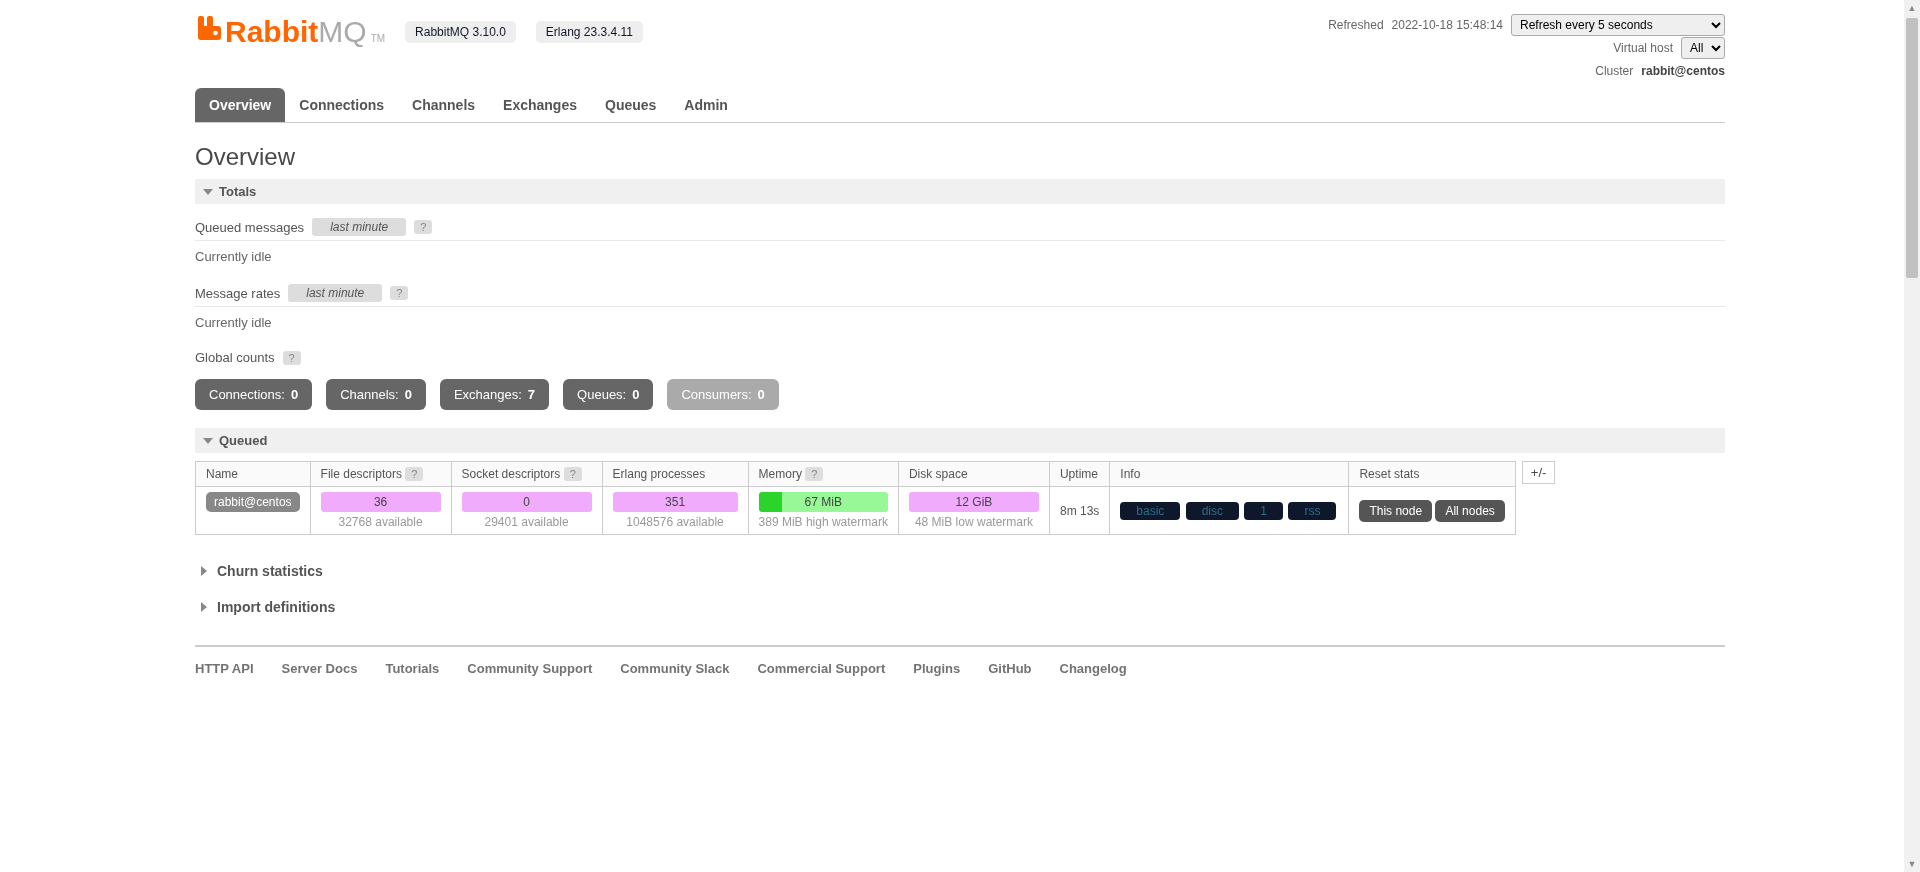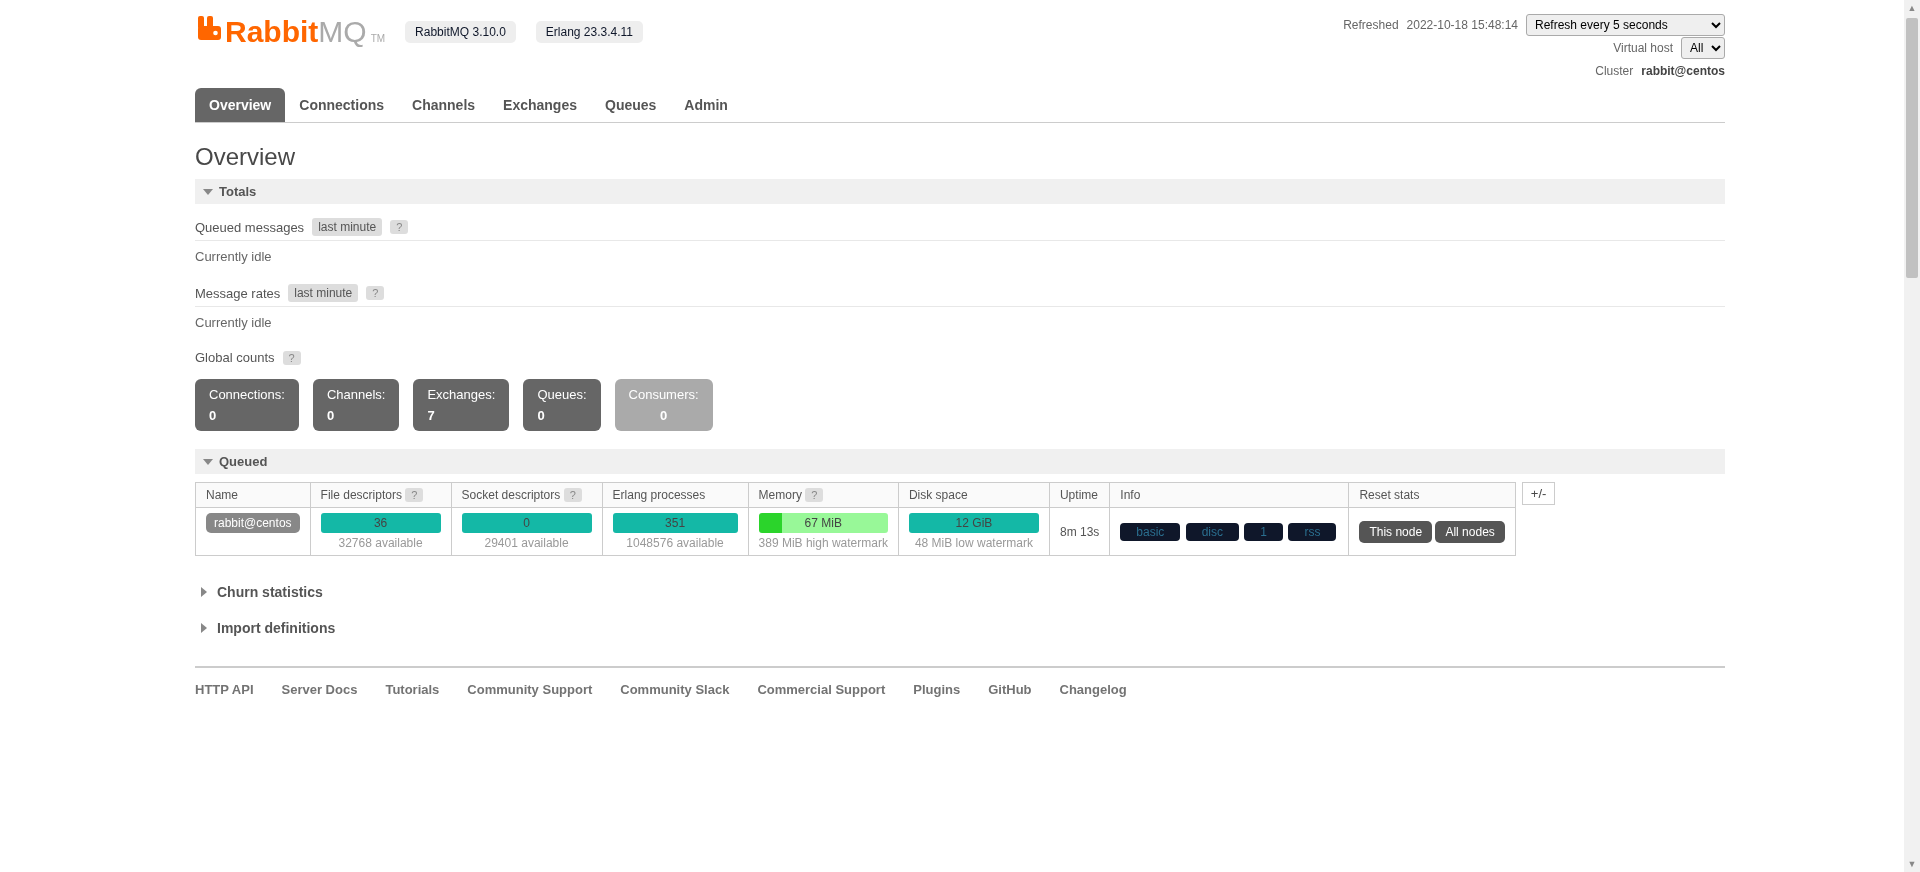--- a/index.html
+++ b/index.html
@@ -149,24 +149,25 @@
   color: #555;
   padding: 6px 0 4px 0;
   border-bottom: 1px solid #e8e8e8;
   display: flex;
   align-items: center;
   gap: 8px;
 }
 .subline.no-border { border: none; }
 .grey-chip {
   background: #ddd;
-  padding: 2px 6px;
+  padding: 2px 18px;
   border-radius: 3px;
   font-size: 12px;
   color: #555;
+  font-style: italic;
 }
 .help-q {
   background: #ddd;
   color: #888;
   padding: 1px 6px;
   border-radius: 3px;
   font-size: 11px;
   cursor: pointer;
 }
 .idle-text { font-size: 13px; color: #666; padding: 8px 0 14px 0; }
@@ -177,21 +178,20 @@
 }
 .count-chip {
   background: #666;
   color: #fff;
   padding: 8px 14px;
   border-radius: 6px;
   font-size: 13px;
   display: flex;
   gap: 6px;
   cursor: pointer;
-  flex-direction: column;
 }
 .count-chip.muted { background: #aaa; text-align: center; }
 .count-chip .val { font-weight: 700; }
 table.nodes {
   border-collapse: collapse;
   font-size: 12px;
   color: #555;
 }
 table.nodes th, table.nodes td {
   border: 1px solid #ccc;
@@ -202,21 +202,21 @@
 table.nodes th { background: #fafafa; font-weight: 400; }
 .node-name-chip {
   background: #888;
   color: #fff;
   padding: 3px 8px;
   border-radius: 5px;
   display: inline-block;
 }
 .bar-cell { text-align: center; }
 .green-bar {
-  background: #14b8a6;
+  background: #f0abfc;
   border-radius: 3px;
   padding: 3px 6px;
   display: block;
   color: #444;
   text-align: center;
   position: relative;
 }
 .green-bar.mem {
   background: linear-gradient(to right, #2bd42b 0 18%, #98f898 18% 100%);
 }
@@ -324,21 +324,21 @@
           <span class="mq">MQ</span>
         <span class="tm">TM</span>
       </div>
       <span class="version-pill">RabbitMQ 3.10.0</span>
       <span class="version-pill">Erlang 23.3.4.11</span>
     </div>
     <div class="header-right">
       <div class="row">
         <span>Refreshed</span>
         <span>2022-10-18 15:48:14</span>
-        <select style="width:199px">
+        <select style="width:214px">
           <option>Refresh every 5 seconds</option>
         </select>
       </div>
       <div class="row">
         <span>Virtual host</span>
         <select class="vhost-select">
           <option>All</option>
         </select>
       </div>
       <div class="row">

